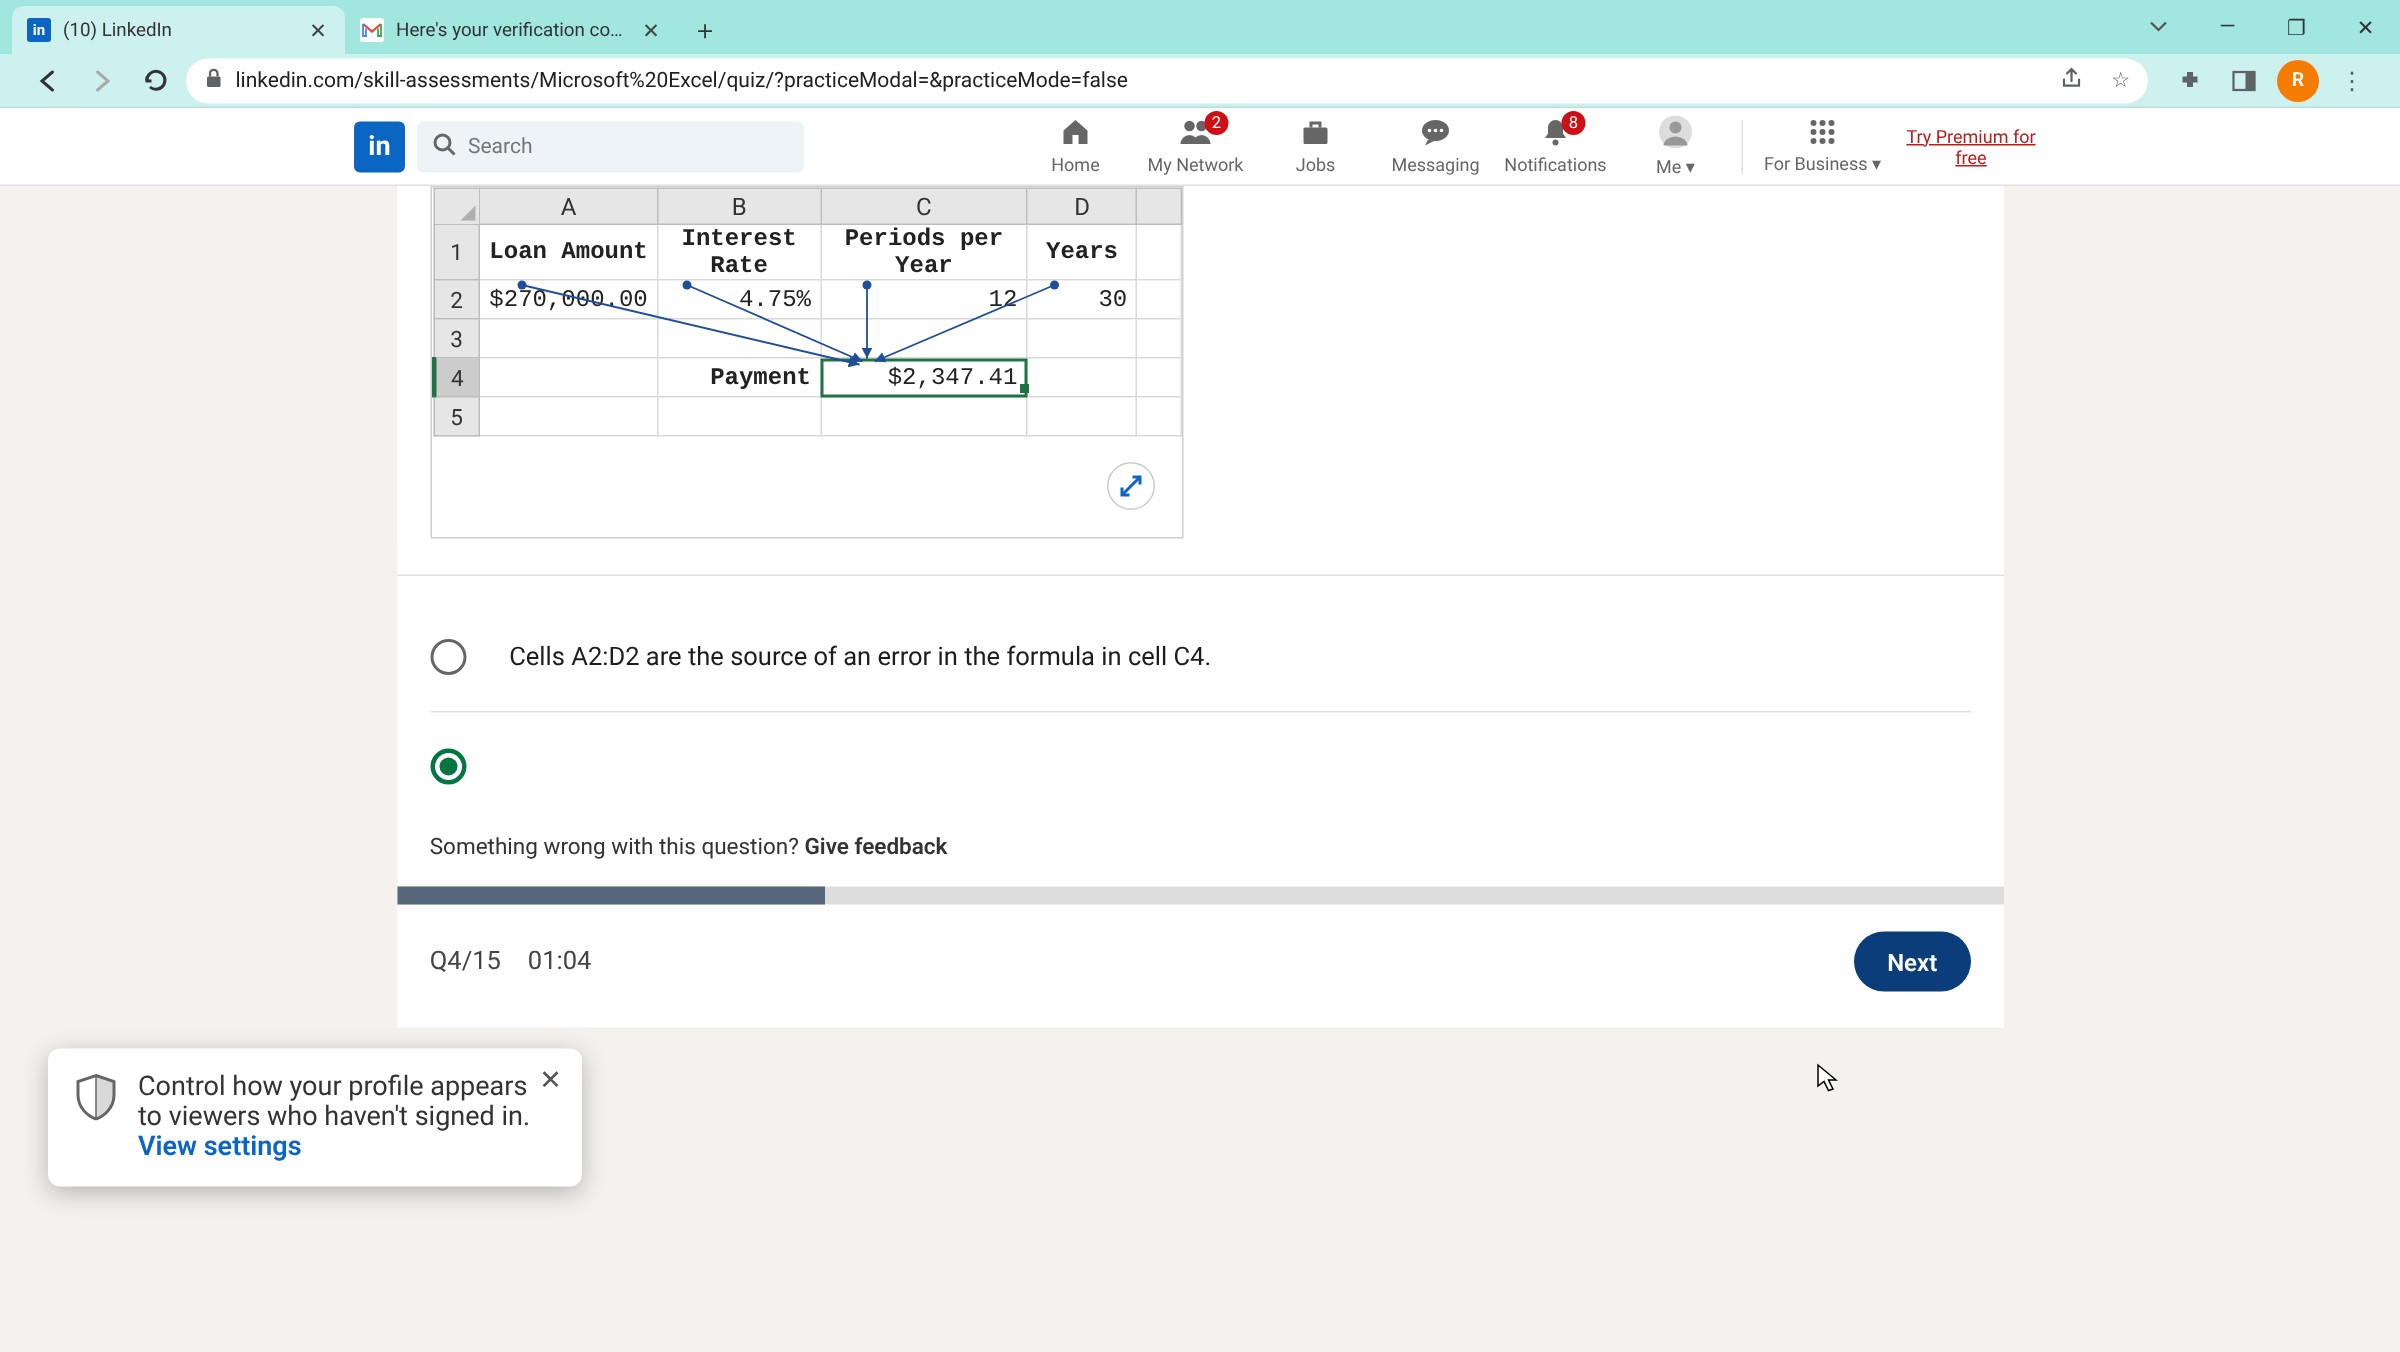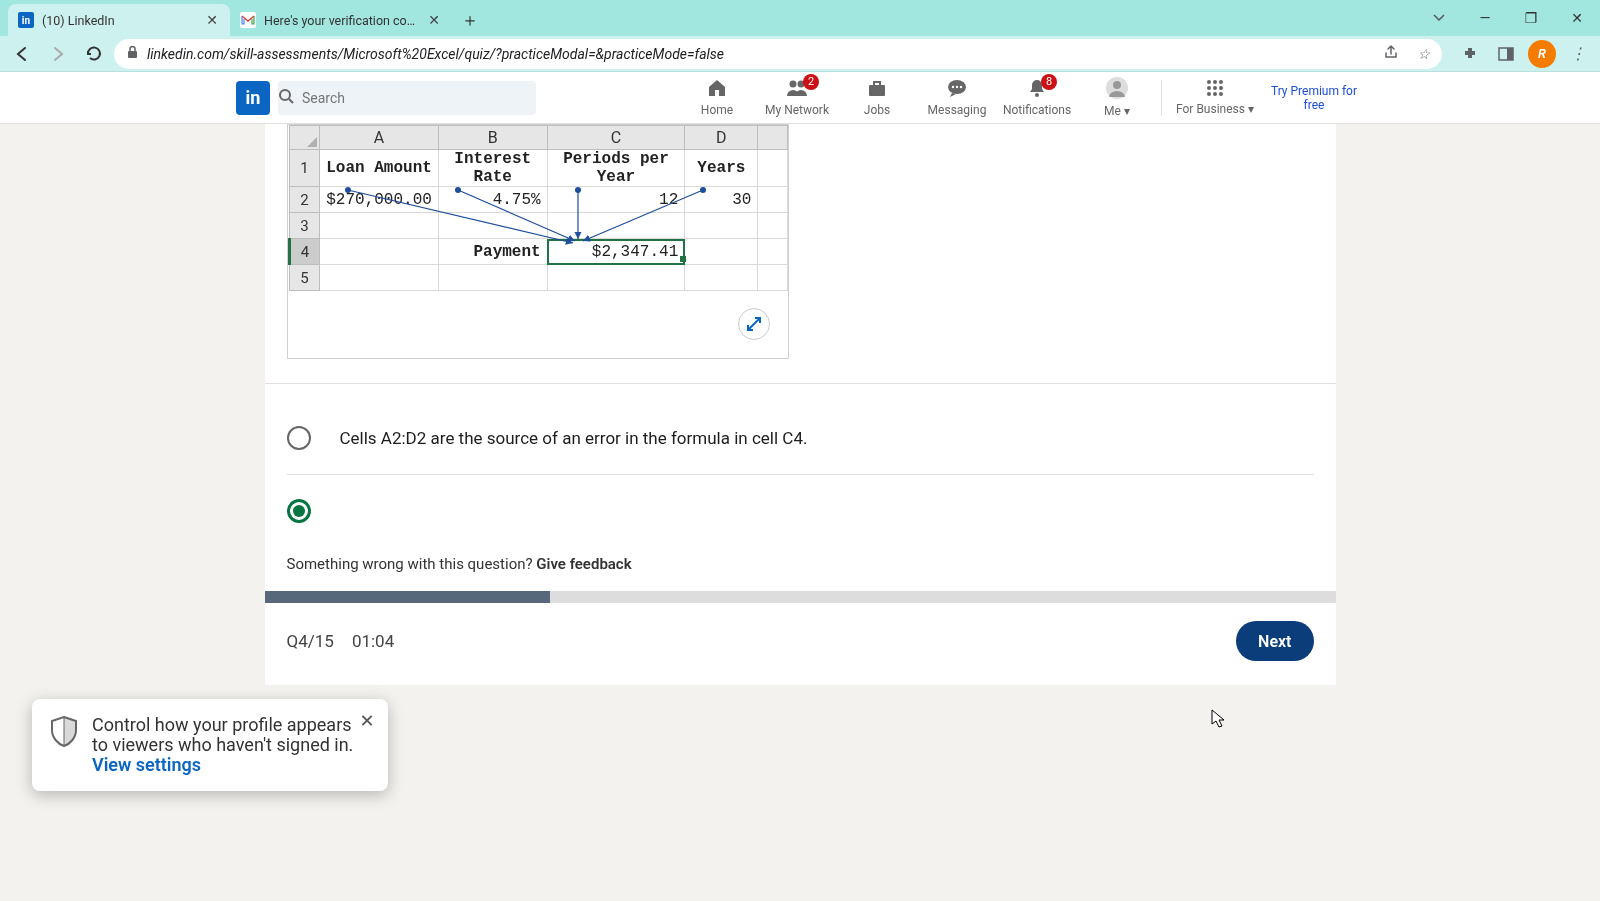--- a/index.html
+++ b/index.html
@@ -12,44 +12,44 @@
   .tab:not(.active) { background:transparent; }
   .tab .favicon { width:16px; height:16px; border-radius:2px; display:flex; align-items:center; justify-content:center; font-size:10px; font-weight:bold; }
   .tab .label { flex:1; white-space:nowrap; overflow:hidden; text-overflow:ellipsis; }
   .tab .close { width:16px; height:16px; display:flex; align-items:center; justify-content:center; color:#444; font-size:14px; cursor:pointer;}
   .newtab { width:28px; height:28px; display:flex; align-items:center; justify-content:center; font-size:18px; color:#333; margin-left:4px; margin-bottom:2px; cursor:pointer;}
   .win-controls { position:absolute; right:0; top:0; height:36px; display:flex; }
   .win-controls div { width:46px; display:flex; align-items:center; justify-content:center; color:#333; font-size:14px; cursor:pointer;}
   .win-controls .chev { width:46px; font-size:14px; }
 
   
-  .addrbar { height:36px; background:#cdf1ee; display:flex; align-items:center; padding:0 6px; gap:4px; border-bottom:1px solid #b9e0dc;font-style:italic;}
+  .addrbar { height:36px; background:#cdf1ee; display:flex; align-items:center; padding:0 16px; gap:4px; border-bottom:1px solid #b9e0dc;}
   .nav-btn { width:32px; height:32px; display:flex; align-items:center; justify-content:center; color:#555; cursor:pointer; border-radius:16px;}
   .nav-btn.disabled { color:#aaa; }
   .url-field { flex:1; height:30px; background:#fff; border-radius:15px; display:flex; align-items:center; padding:0 12px; gap:8px; font-size:14px; color:#202124;}
   .url-field .lock { color:#5f6368; }
   .right-icons { display:flex; align-items:center; gap:4px; margin-left:8px;}
   .right-icons .icn { width:32px; height:32px; display:flex; align-items:center; justify-content:center; color:#5f6368; cursor:pointer; border-radius:16px;}
   .avatar-btn { width:28px; height:28px; border-radius:14px; background:#f57c00; color:#fff; display:flex; align-items:center; justify-content:center; font-weight:600; font-size:13px;}
 
   
   .li-nav { height:52px; background:#fff; border-bottom:1px solid #e0e0e0; display:flex; align-items:center; padding:0 24px; position:relative;}
   .li-inner { width:1128px; margin:0 auto; display:flex; align-items:center; height:100%; }
   .li-logo { width:34px; height:34px; background:#0a66c2; border-radius:4px; color:#fff; display:flex; align-items:center; justify-content:center; font-weight:700; font-size:18px; margin-right:8px;}
-  .li-search { flex:0 0 258px; height:34px; background:#eef3f8; border-radius:4px; display:flex; align-items:center; padding:0 0; gap:8px; color:#666;}
+  .li-search { flex:0 0 258px; height:34px; background:#eef3f8; border-radius:4px; display:flex; align-items:center; padding:0 10px; gap:8px; color:#666;}
   .li-search input { border:none; background:transparent; outline:none; font-size:14px; width:100%; color:#333;}
   .nav-spacer { flex:1; }
   .nav-items { display:flex; align-items:center; height:100%; }
   .nav-item { width:80px; height:100%; display:flex; flex-direction:column; align-items:center; justify-content:center; font-size:12px; color:#666; position:relative; cursor:pointer;}
   .nav-item .nicon { font-size:20px; line-height:20px; color:#666; position:relative;}
   .nav-item .nlabel { margin-top:2px; white-space:nowrap;}
   .badge { position:absolute; top:-4px; right:-10px; min-width:16px; height:16px; background:#cc1016; color:#fff; border-radius:8px; font-size:11px; display:flex; align-items:center; justify-content:center; padding:0 4px;}
   .nav-sep { width:1px; height:36px; background:#e0e0e0; margin:0 4px;}
   .nav-item.wide { width:98px; }
-  .premium-link { font-size:12px; color:#1d4ed8; text-align:center; line-height:14px; cursor:pointer; max-width:100px;}
+  .premium-link { font-size:12px; color:#b91c1c; text-decoration:underline; text-align:center; line-height:14px; cursor:pointer; max-width:100px;}
 
   
   .content { width:1071px; margin:0 auto; background:#fff; position:relative; }
   .excel-wrap { padding:0 22px; background:#fff; }
   .excel-img { width:502px; height:235px; background:#fff; border:1px solid #d0d0d0; position:relative; margin-left:0; overflow:hidden;}
   
   .sheet { position:absolute; inset:0; }
   .sheet table { border-collapse:collapse; font-family: Calibri, Arial, sans-serif; }
   .sheet th.colhead { background:#e6e6e6; border:1px solid #bdbdbd; font-weight:400; color:#333; text-align:center; height:24px; font-size:16px;}
   .sheet th.rowhead { background:#e6e6e6; border:1px solid #bdbdbd; font-weight:400; color:#333; text-align:center; width:32px; font-size:15px;}

